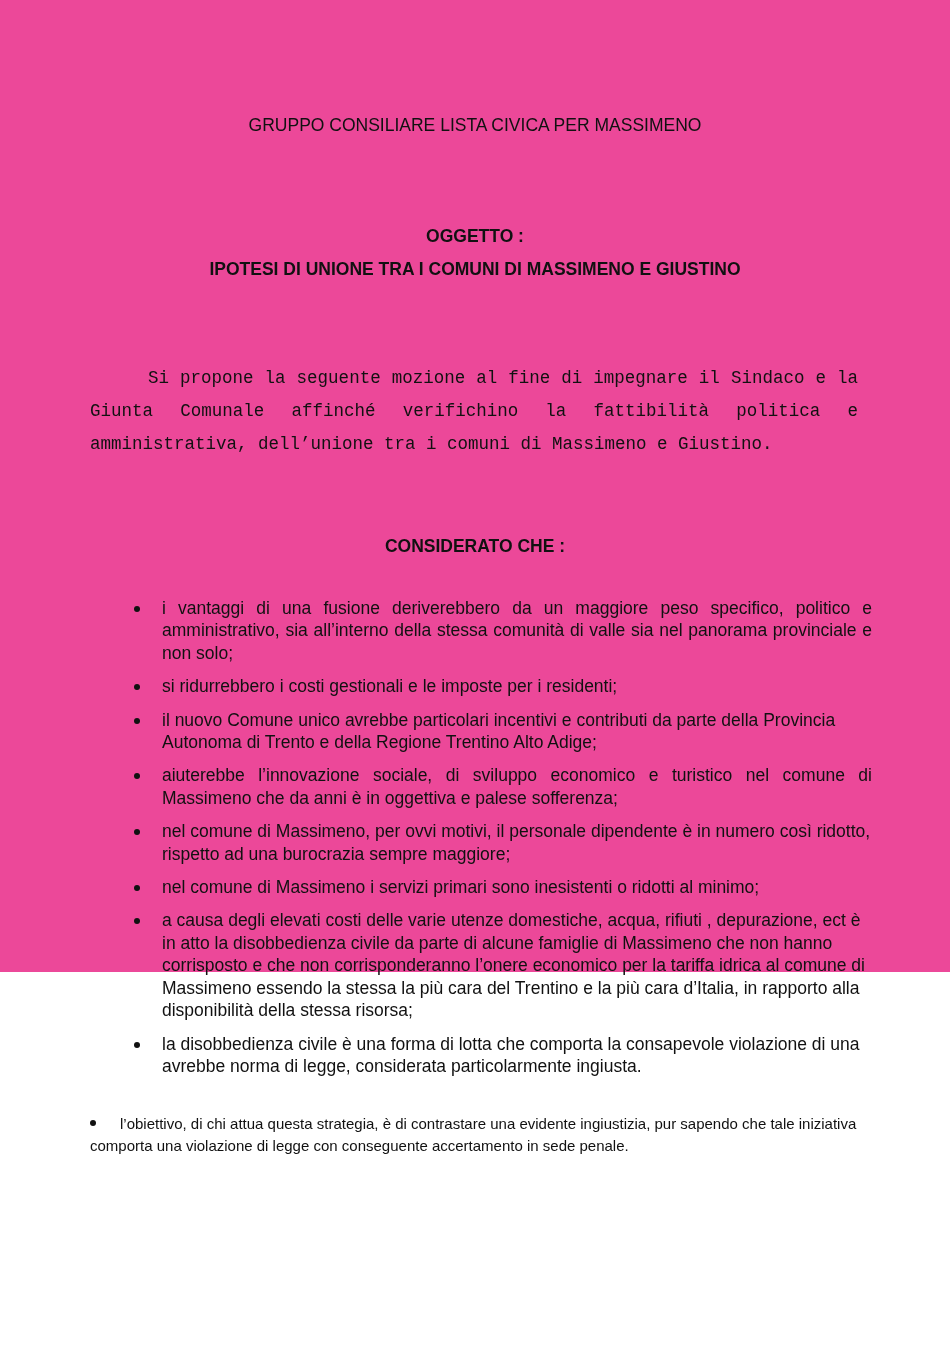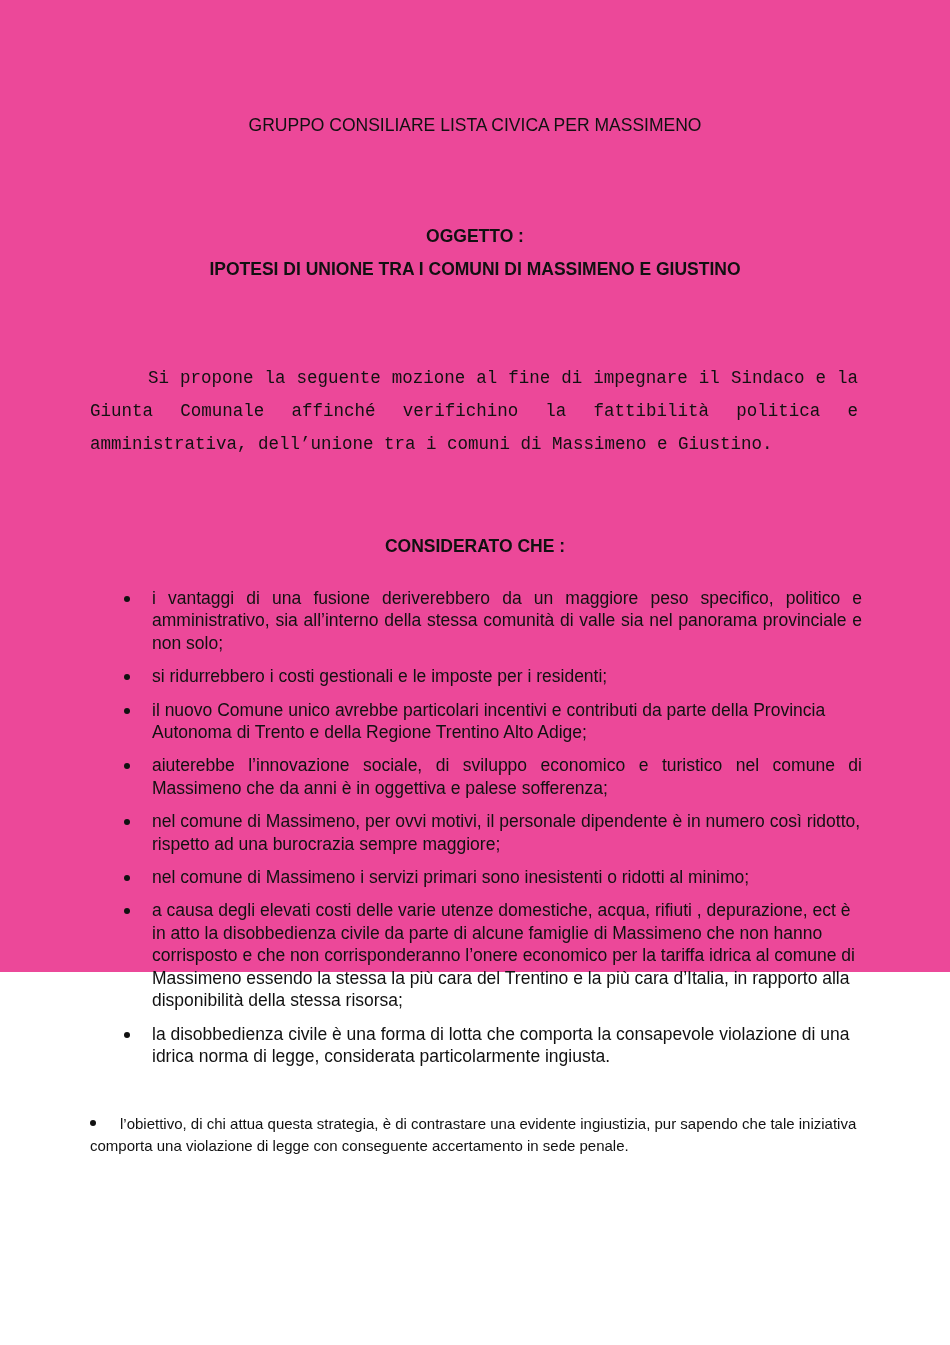--- a/index.html
+++ b/index.html
@@ -43,21 +43,21 @@
       text-align: justify;
       font-family: Liberation Mono, monospace;
     }
     .intro .indent { display: inline-block; width: 58px; }
 
     .bullets {
       position: absolute;
       left: 110px;
       top: 583px;
       width: 748px;
-      margin: 4px;
+      margin: 14px;
       padding: 0;
       list-style: none;
     }
     .bullet {
       position: relative;
       padding-left: 38px;
       font-size: 17.5px;
       line-height: 22.4px;
       margin-bottom: 11px;
     }
@@ -129,19 +129,19 @@
     <li class="bullet">
       <span class="dot"></span>
       <span class="btext">nel comune di Massimeno i servizi primari sono inesistenti o ridotti al minimo;</span>
     </li>
     <li class="bullet">
       <span class="dot"></span>
       <span class="btext">a causa degli elevati costi delle varie utenze domestiche, acqua, rifiuti , depurazione, ect è in atto la disobbedienza civile da parte di alcune famiglie di Massimeno che non hanno corrisposto e che non corrisponderanno l’onere economico per la tariffa idrica al comune di Massimeno essendo la stessa la più cara del Trentino e la più cara d’Italia, in rapporto alla disponibilità della stessa risorsa;</span>
     </li>
     <li class="bullet">
       <span class="dot"></span>
-      <span class="btext">la disobbedienza civile è una forma di lotta che comporta la consapevole violazione di una idrica norma di legge, considerata particolarmente ingiusta.</span>
+      <span class="btext">la disobbedienza civile è una forma di lotta che comporta la consapevole violazione di una avrebbe norma di legge, considerata particolarmente ingiusta.</span>
     </li>
   </ul>
 
   <div class="last-para"><span class="dot-inline"></span><span>l’obiettivo, di chi attua questa strategia, è di contrastare una evidente ingiustizia, pur sapendo che tale iniziativa comporta una violazione di legge con conseguente accertamento in sede penale.</span></div>
 
 </div>
 
 </body></html>

